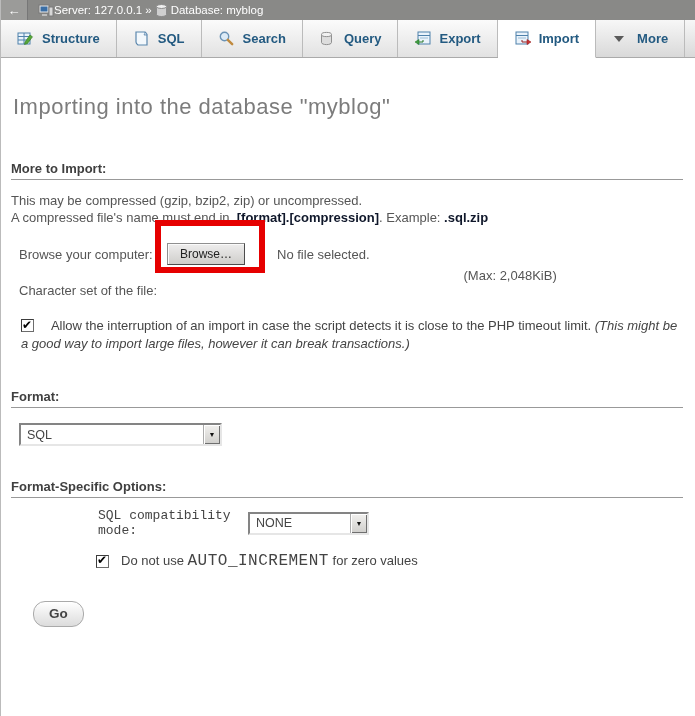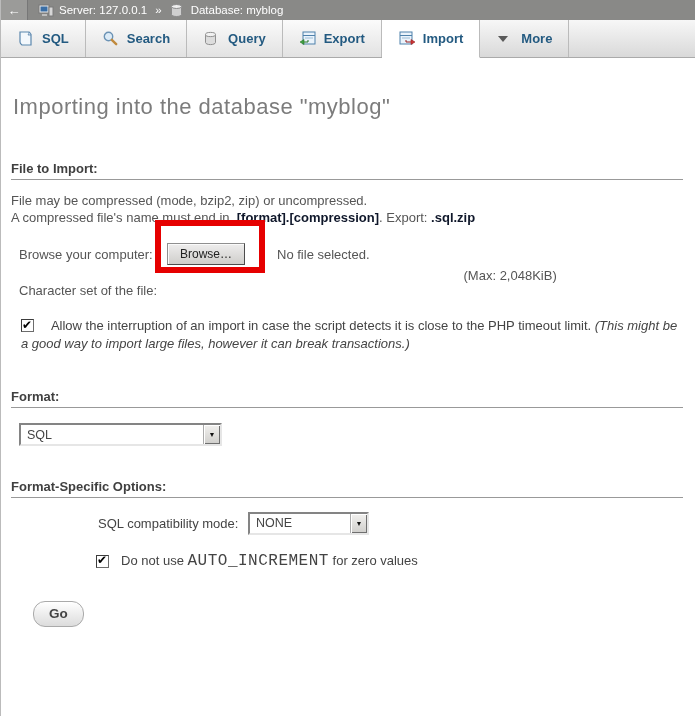--- a/index.html
+++ b/index.html
@@ -4,21 +4,21 @@
 <style>
   * { margin:0; padding:0; box-sizing:border-box; }
   html,body { width:695px; height:716px; background:#fff; overflow:hidden;
     font-family:"Liberation Sans","DejaVu Sans",sans-serif; font-size:13px; color:#555; }
   .frame { position:relative; width:695px; height:716px; border-left:1px solid #bbb; }
 
   
   .topbar { height:20px; background:#898987; display:flex; align-items:center; color:#fff; font-size:11.5px; }
   .backbtn { width:27px; height:20px; background:#9b9b99; border-right:1px solid #777;
     display:flex; align-items:center; justify-content:center; color:#fff; font-size:13px; cursor:pointer; }
-  .crumb { display:flex; align-items:center; gap:5px; margin-left:10px; }
+  .crumb { display:flex; align-items:center; margin-left:10px; }
   .crumb .sep { margin:0 3px; }
   .mini-ic { display:inline-block; width:16px; height:14px; position:relative; }
 
   
   .tabbar { display:flex; height:38px; background:linear-gradient(#f7f7f7,#d9d9d9);
     border-bottom:1px solid #aaa; align-items:stretch; }
   .tab { display:flex; align-items:center; gap:8px; padding:0 16px;
     border-right:1px solid #bbb; background:linear-gradient(#fbfbfb,#e2e2e2); cursor:pointer; }
   .tab .tlabel { color:#235a81; font-weight:bold; font-size:13px; }
   .tab.active { background:#fff; margin-bottom:-1px; border-bottom:1px solid #fff; }
@@ -78,21 +78,21 @@
     border:2px solid; border-color:#848484 #e6e6e6 #e6e6e6 #848484; }
   .spinner .num { flex:1; display:flex; align-items:center; padding-left:5px; font-size:12.5px; color:#333; }
   .spinner .arrows { width:16px; display:flex; flex-direction:column; }
   .spinner .sbtn { flex:1; background:linear-gradient(#f2f1ef,#cfcecb);
     box-shadow:inset 1px 1px 0 #fff, inset -1px -1px 0 #6f6f6f;
     display:flex; align-items:center; justify-content:center; font-size:6px; color:#111; cursor:pointer; }
 
   .format-sel { margin:15px 0 0 8px; }
 
   .compat-row { margin:13px 0 0 87px; height:24px; }
-  .compat-label { width:150px; color:#444; }
+  .compat-label { width:150px; color:#444;font-family:Liberation Mono, monospace; }
 
   .ai-row { margin:17px 0 0 85px; display:flex; align-items:center; gap:12px; color:#444; }
   .ai-text code { font-family:"Liberation Mono","DejaVu Sans Mono",monospace; font-size:16px; letter-spacing:0.5px; }
 
   .go-btn { margin:31px 0 0 22px; padding:4px 15px 5px; font-size:13.5px; font-weight:bold; color:#444;
     background:linear-gradient(#ffffff,#dcdcdc); border:1px solid #aaa; border-radius:12px; cursor:pointer;
     font-family:"Liberation Sans","DejaVu Sans",sans-serif; }
 
   
   .hl-rect { position:absolute; left:154px; top:220px; width:110px; height:53px;
@@ -128,20 +128,32 @@
         </svg>
       </span>
       <span>Database: myblog</span>
     </div>
   </div>
 
   <div class="tabbar">
     <div class="tab">
       <span class="ticon">
         <svg width="17" height="17" viewBox="0 0 17 17">
+          <rect x="1" y="3" width="12" height="11" fill="#eaf3fb" stroke="#4f81ab"></rect>
+          <line x1="1" y1="6.5" x2="13" y2="6.5" stroke="#4f81ab"></line>
+          <line x1="1" y1="10" x2="13" y2="10" stroke="#4f81ab"></line>
+          <line x1="7" y1="3" x2="7" y2="14" stroke="#4f81ab"></line>
+          <path d="M8 12 L13 5 L15.5 6.8 L10.5 13.5 L7.5 14.5 Z" fill="#57a639" stroke="#2f7a1d" stroke-width="0.6"></path>
+        </svg>
+      </span>
+      <span class="tlabel">Structure</span>
+    </div>
+    <div class="tab">
+      <span class="ticon">
+        <svg width="17" height="17" viewBox="0 0 17 17">
           <path d="M3 2 h9 q2 1.5 2 3 v10 H5 q-2-1.5-2-3 Z" fill="#f3f8fc" stroke="#5b87ad" stroke-width="1.2"></path>
           <path d="M12 2 q2 1.5 2 3 h-3 q1-1.5 1-3 Z" fill="#cfe1f0" stroke="#5b87ad" stroke-width="0.8"></path>
         </svg>
       </span>
       <span class="tlabel">SQL</span>
     </div>
     <div class="tab">
       <span class="ticon">
         <svg width="17" height="17" viewBox="0 0 17 17">
           <circle cx="6.5" cy="6.5" r="4.2" fill="#dcebf7" stroke="#6b93b5" stroke-width="1.4"></circle>
@@ -190,25 +202,25 @@
       <span class="tlabel">More</span>
     </div>
     <div class="tabfill"></div>
   </div>
 
   <div class="content">
 
     <h1 class="title">Importing into the database "myblog"</h1>
 
     
-    <div class="secthead mt-file">File to Import:</div>
+    <div class="secthead mt-file">More to Import:</div>
     <div class="para">
-      <div>File may be compressed (mode, bzip2, zip) or uncompressed.</div>
+      <div>This may be compressed (gzip, bzip2, zip) or uncompressed.</div>
       <div>
-        <span>A compressed file's name must end in </span><b>.[format].[compression]</b><span>. Export: </span><b>.sql.zip</b>
+        <span>A compressed file's name must end in </span><b>.[format].[compression]</b><span>. Example: </span><b>.sql.zip</b>
       </div>
     </div>
 
     <div class="row browse-row">
       <span class="browse-label">Browse your computer:</span>
       <button class="btn3d">Browse…</button>
       <span class="nofile">No file selected.</span>
       <span class="maxsize">(Max: 2,048KiB)</span>
     </div>
 

